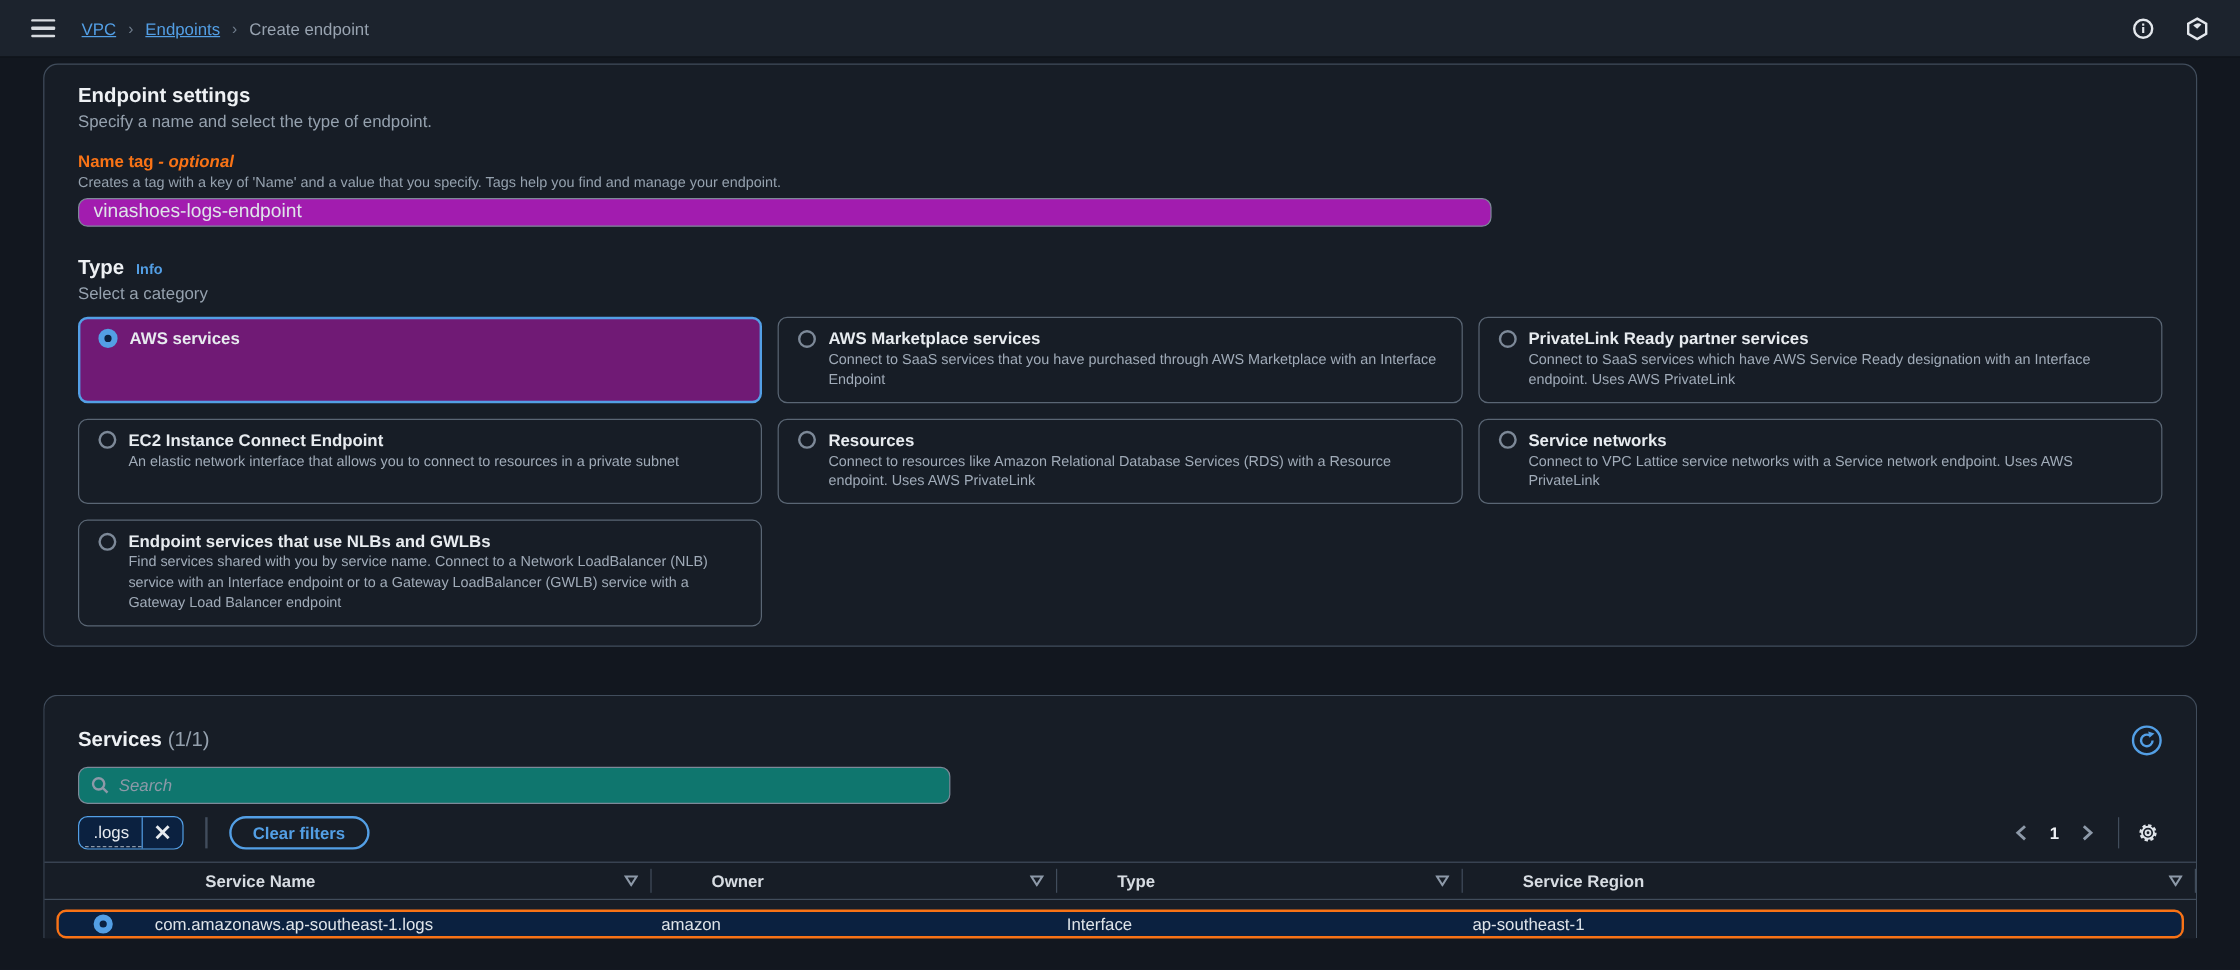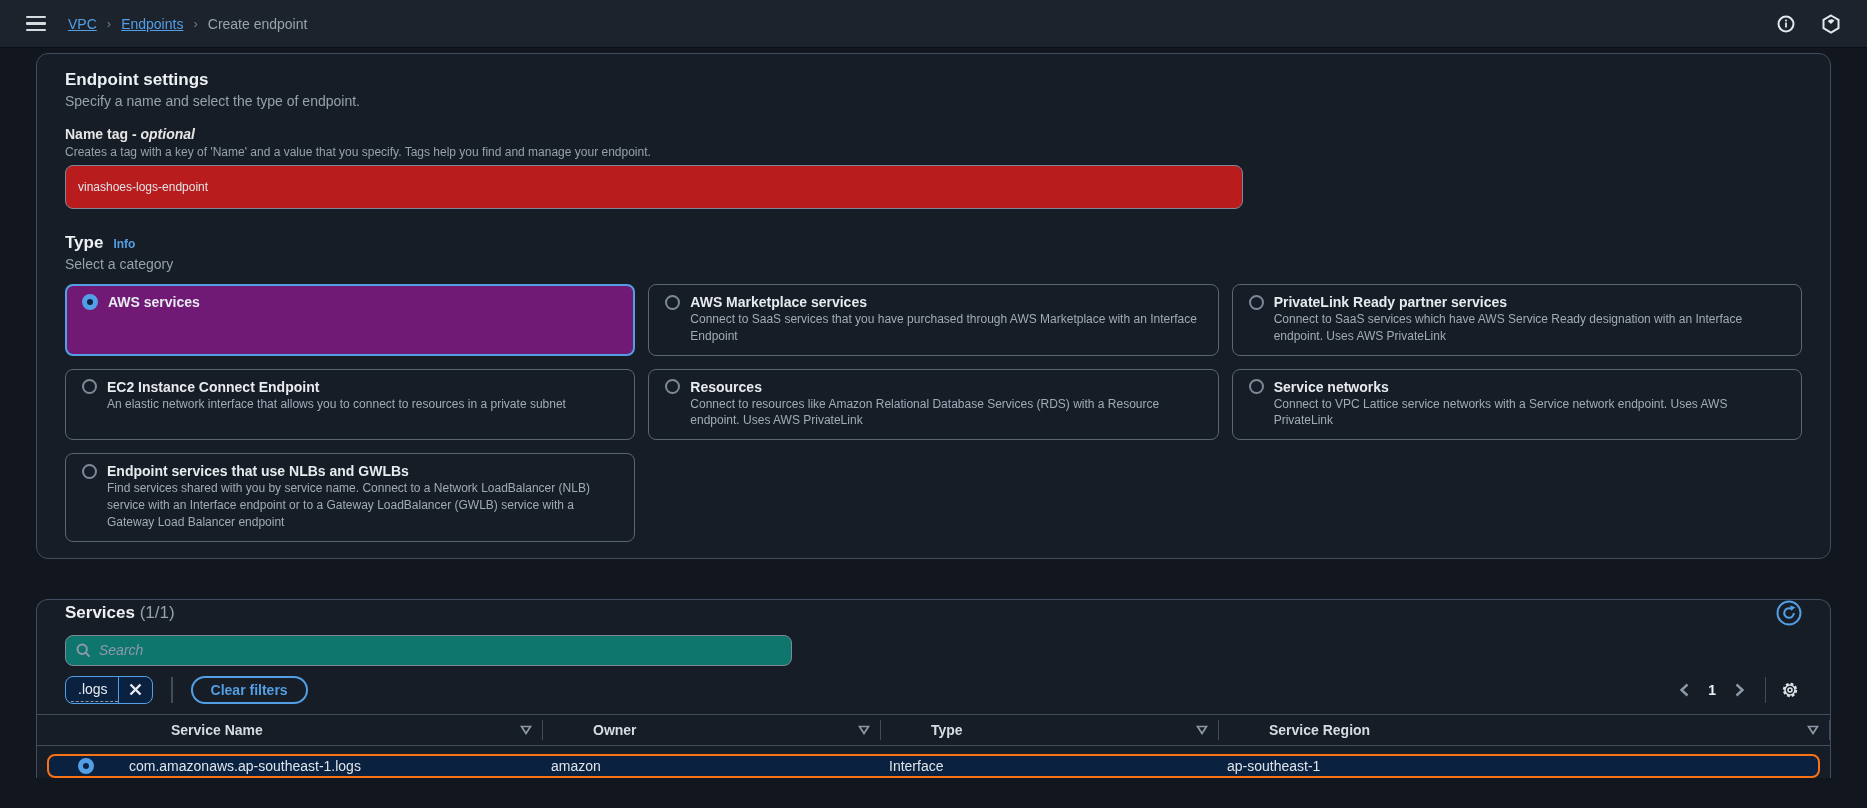--- a/index.html
+++ b/index.html
@@ -22,32 +22,32 @@
   .crumb-sep { color:#707d8c; font-size:13px; }
   .crumb-current { color:#98a3b0; }
   .topbar-right { margin-left:auto; display:flex; align-items:center; gap:26px; }
   .topbar-right svg { display:block; cursor:pointer; }
 
   
   .panel {
     margin:0 36px; background:#171d26; border:1px solid #414d5c; border-radius:12px;
   }
   .panel-1 { margin-top:5px; padding:16px 28px 16px; }
-  .panel-2 { margin-top:40px; padding:0 28px 0; border-bottom:none; border-bottom-left-radius:0; border-bottom-right-radius:0; }
+  .panel-2 { margin-top:40px; padding:24px 28px 0; border-bottom:none; border-bottom-left-radius:0; border-bottom-right-radius:0; }
 
   .h2 { font-size:17px; font-weight:bold; color:#eef1f4; }
   .section-desc { font-size:14px; color:#95a1ae; margin-top:3px; }
 
-  .field-label { margin-top:17px; font-weight:bold; font-size:14px; color:#e5e5e5; }
+  .field-label { margin-top:17px; font-weight:bold; font-size:14px; color:#f97316; }
   .field-label .opt { font-style:italic; }
   .field-hint { font-size:12px; color:#95a1ae; margin-top:3px; }
   .text-input {
-    margin-top:6px; width:1178px; height:44px; background:#b91c1c;
+    margin-top:6px; width:1178px; height:24px; background:#a21caf;
     border:1px solid #7d8998; border-radius:8px; color:#dfe4e9;
-    font-size:12px; padding:0 12px; font-family:"Liberation Sans",sans-serif;
+    font-size:16px; padding:0 12px; font-family:"Liberation Sans",sans-serif;
   }
 
   .type-head { margin-top:24px; display:flex; align-items:baseline; gap:10px; }
   .info-link { color:#539fe5; font-size:12px; font-weight:bold; cursor:pointer; }
 
   .cards { margin-top:12px; display:grid; grid-template-columns:repeat(3,1fr); gap:13px; }
   .card {
     border:1px solid #5a6674; border-radius:8px; background:#171d26;
     padding:9px 16px 10px; cursor:pointer;
   }

